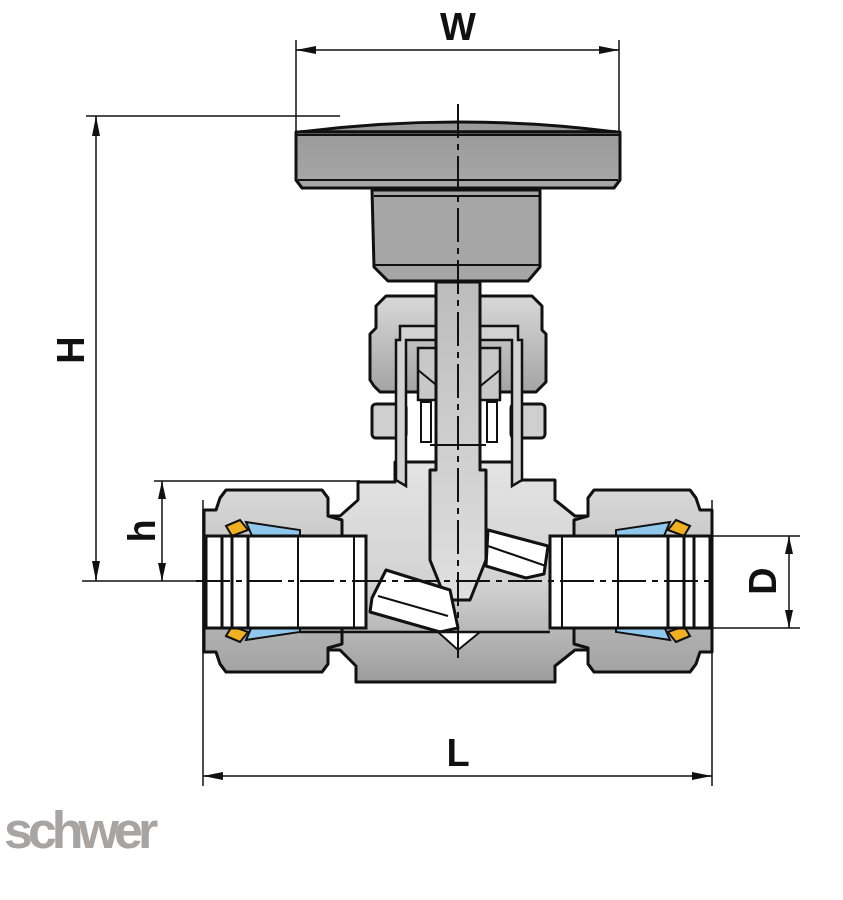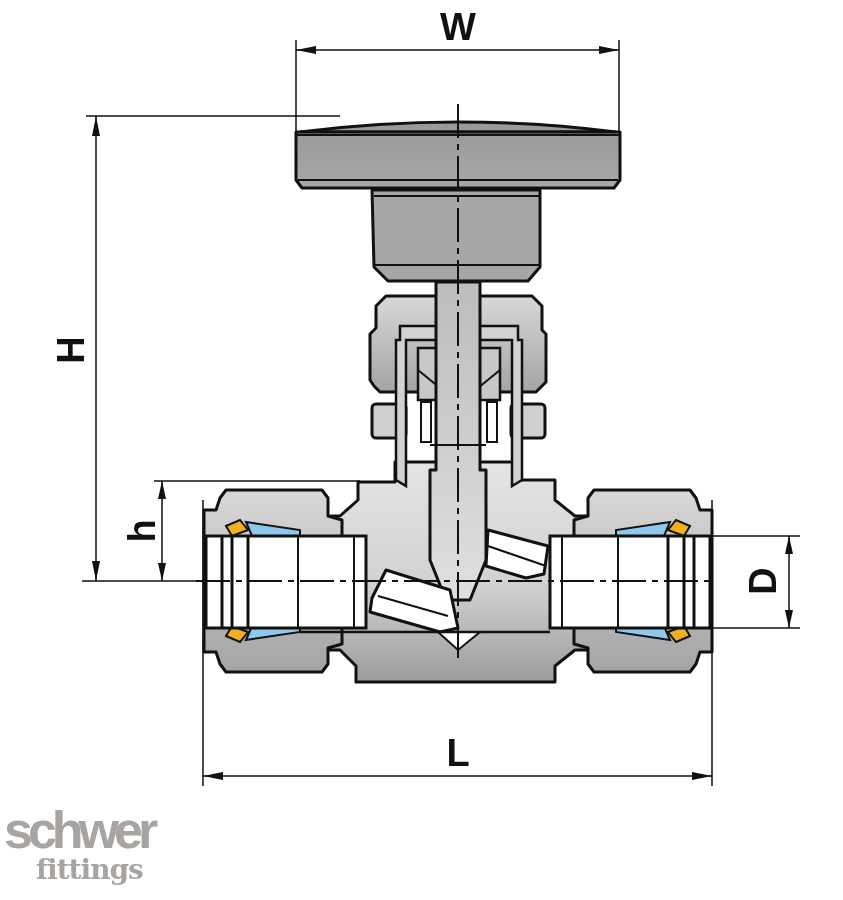--- a/index.html
+++ b/index.html
@@ -151,14 +151,13 @@
   </g>
 
   <g>
     <line x1="458" y1="104" x2="458" y2="660" stroke="#111" stroke-width="2" stroke-dasharray="34,6,6,6"></line>
     <line x1="196" y1="581" x2="716" y2="581" stroke="#111" stroke-width="2" stroke-dasharray="34,6,6,6"></line>
   </g>
 </svg>
 
 <div class="logo">
   <div class="brand">schwer</div>
-  <div class="sub">fittings</div>
 </div>
 
 </body></html>

